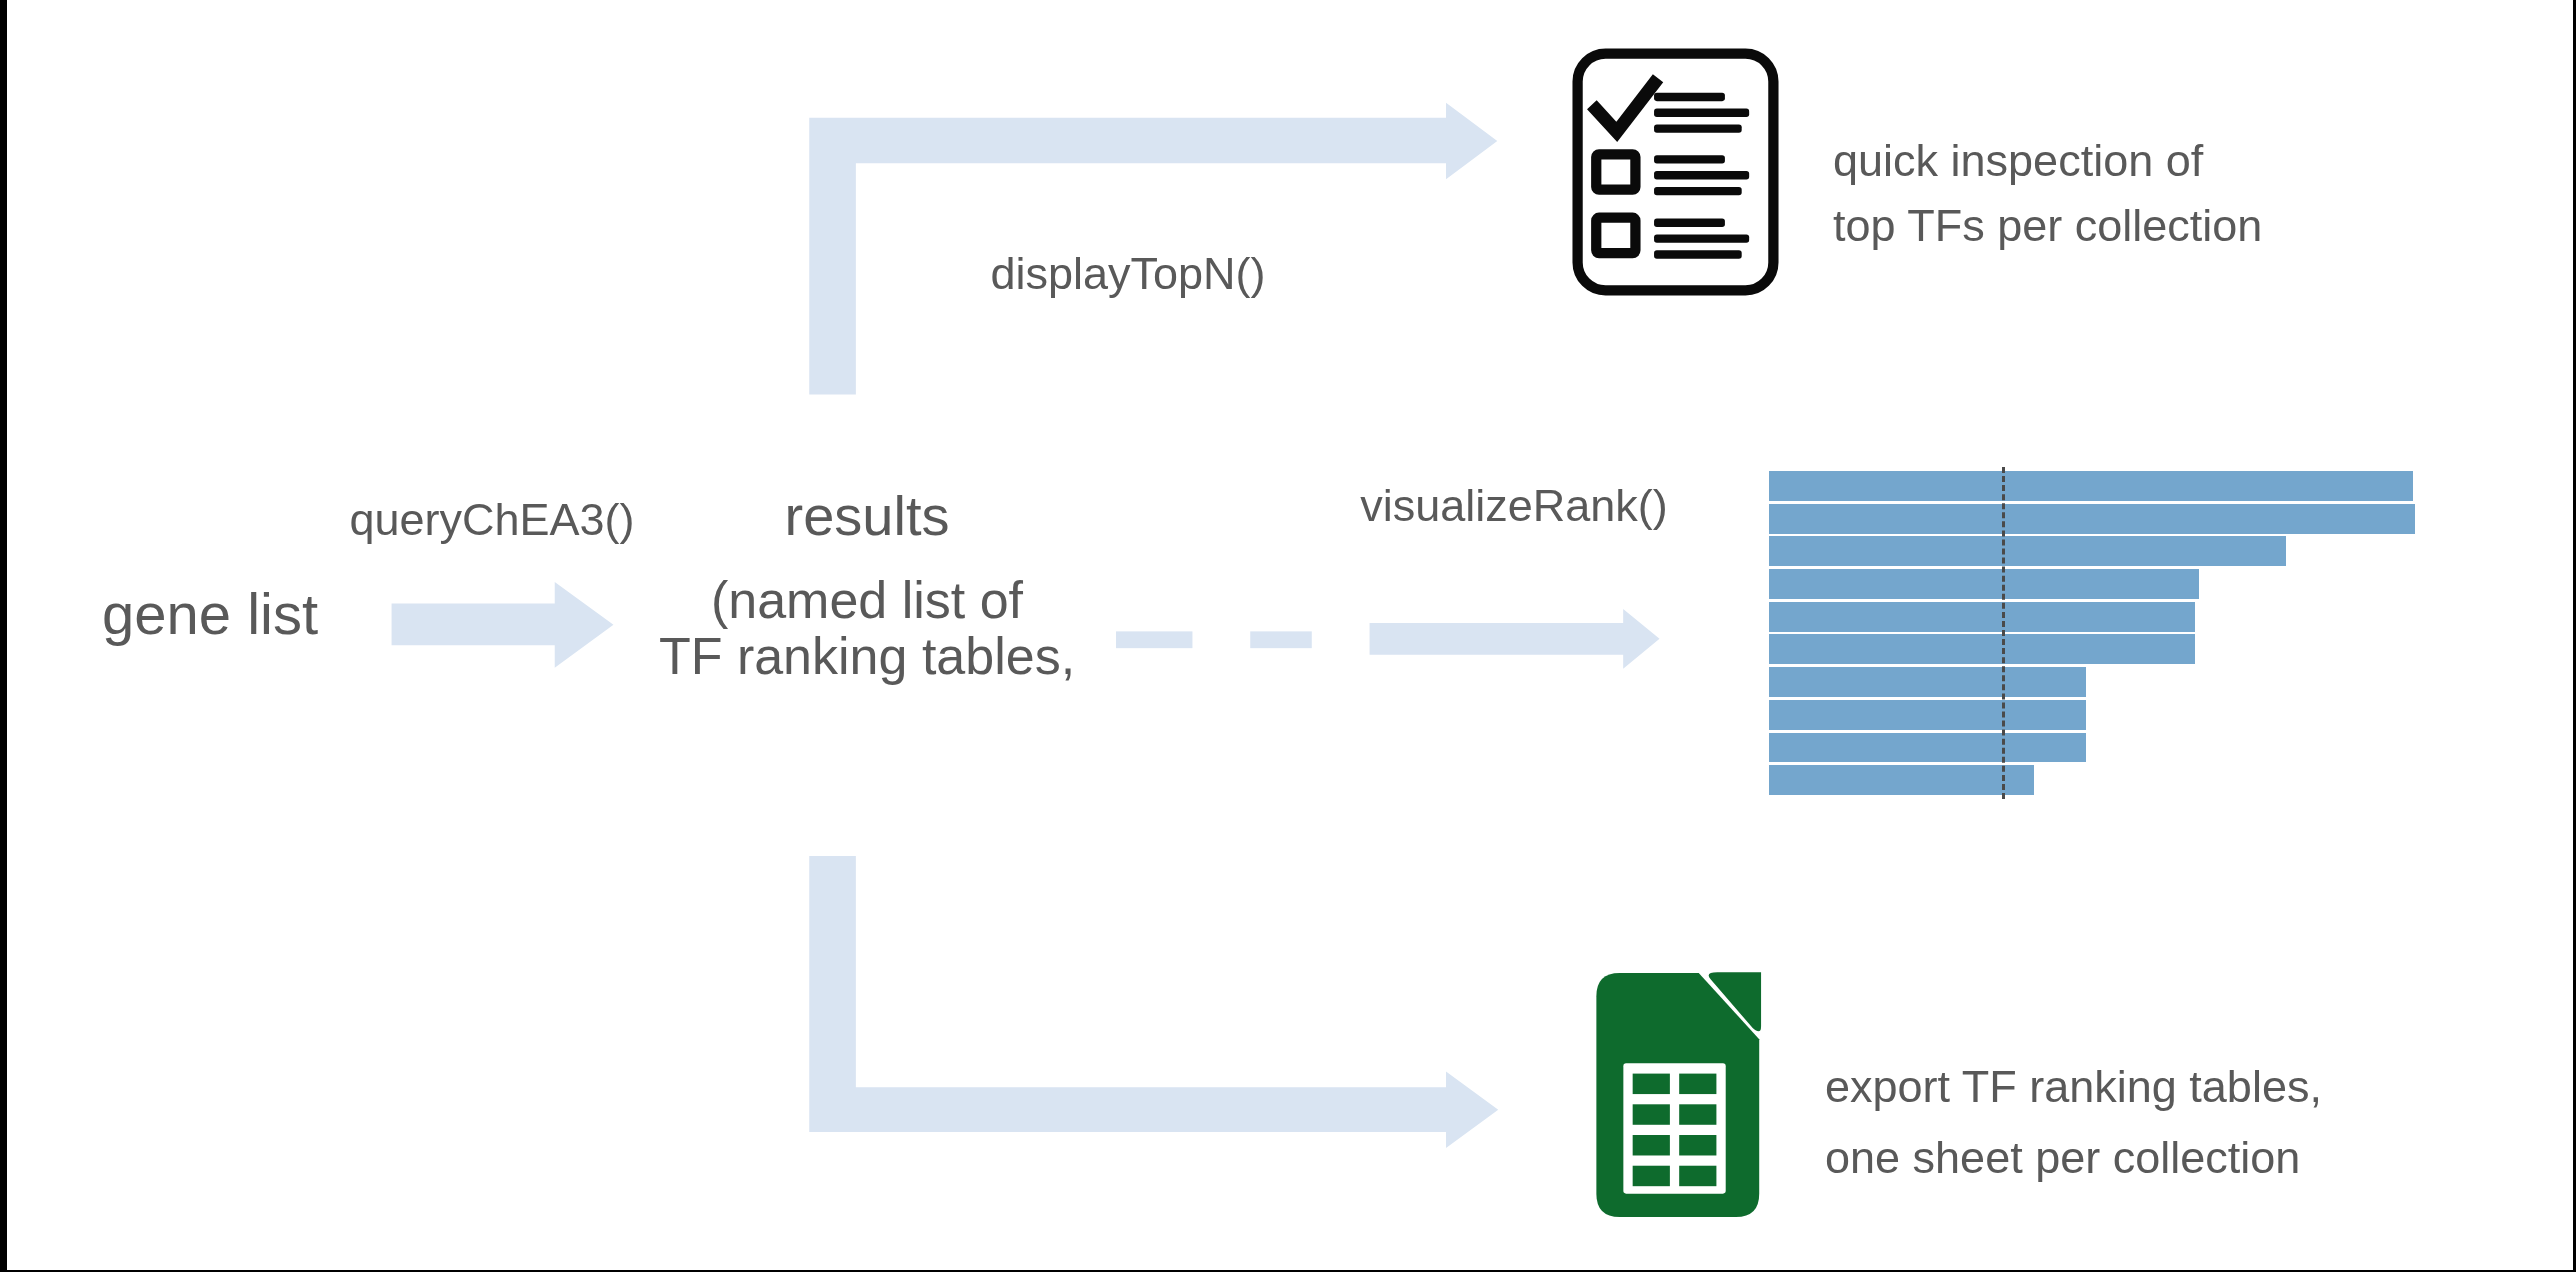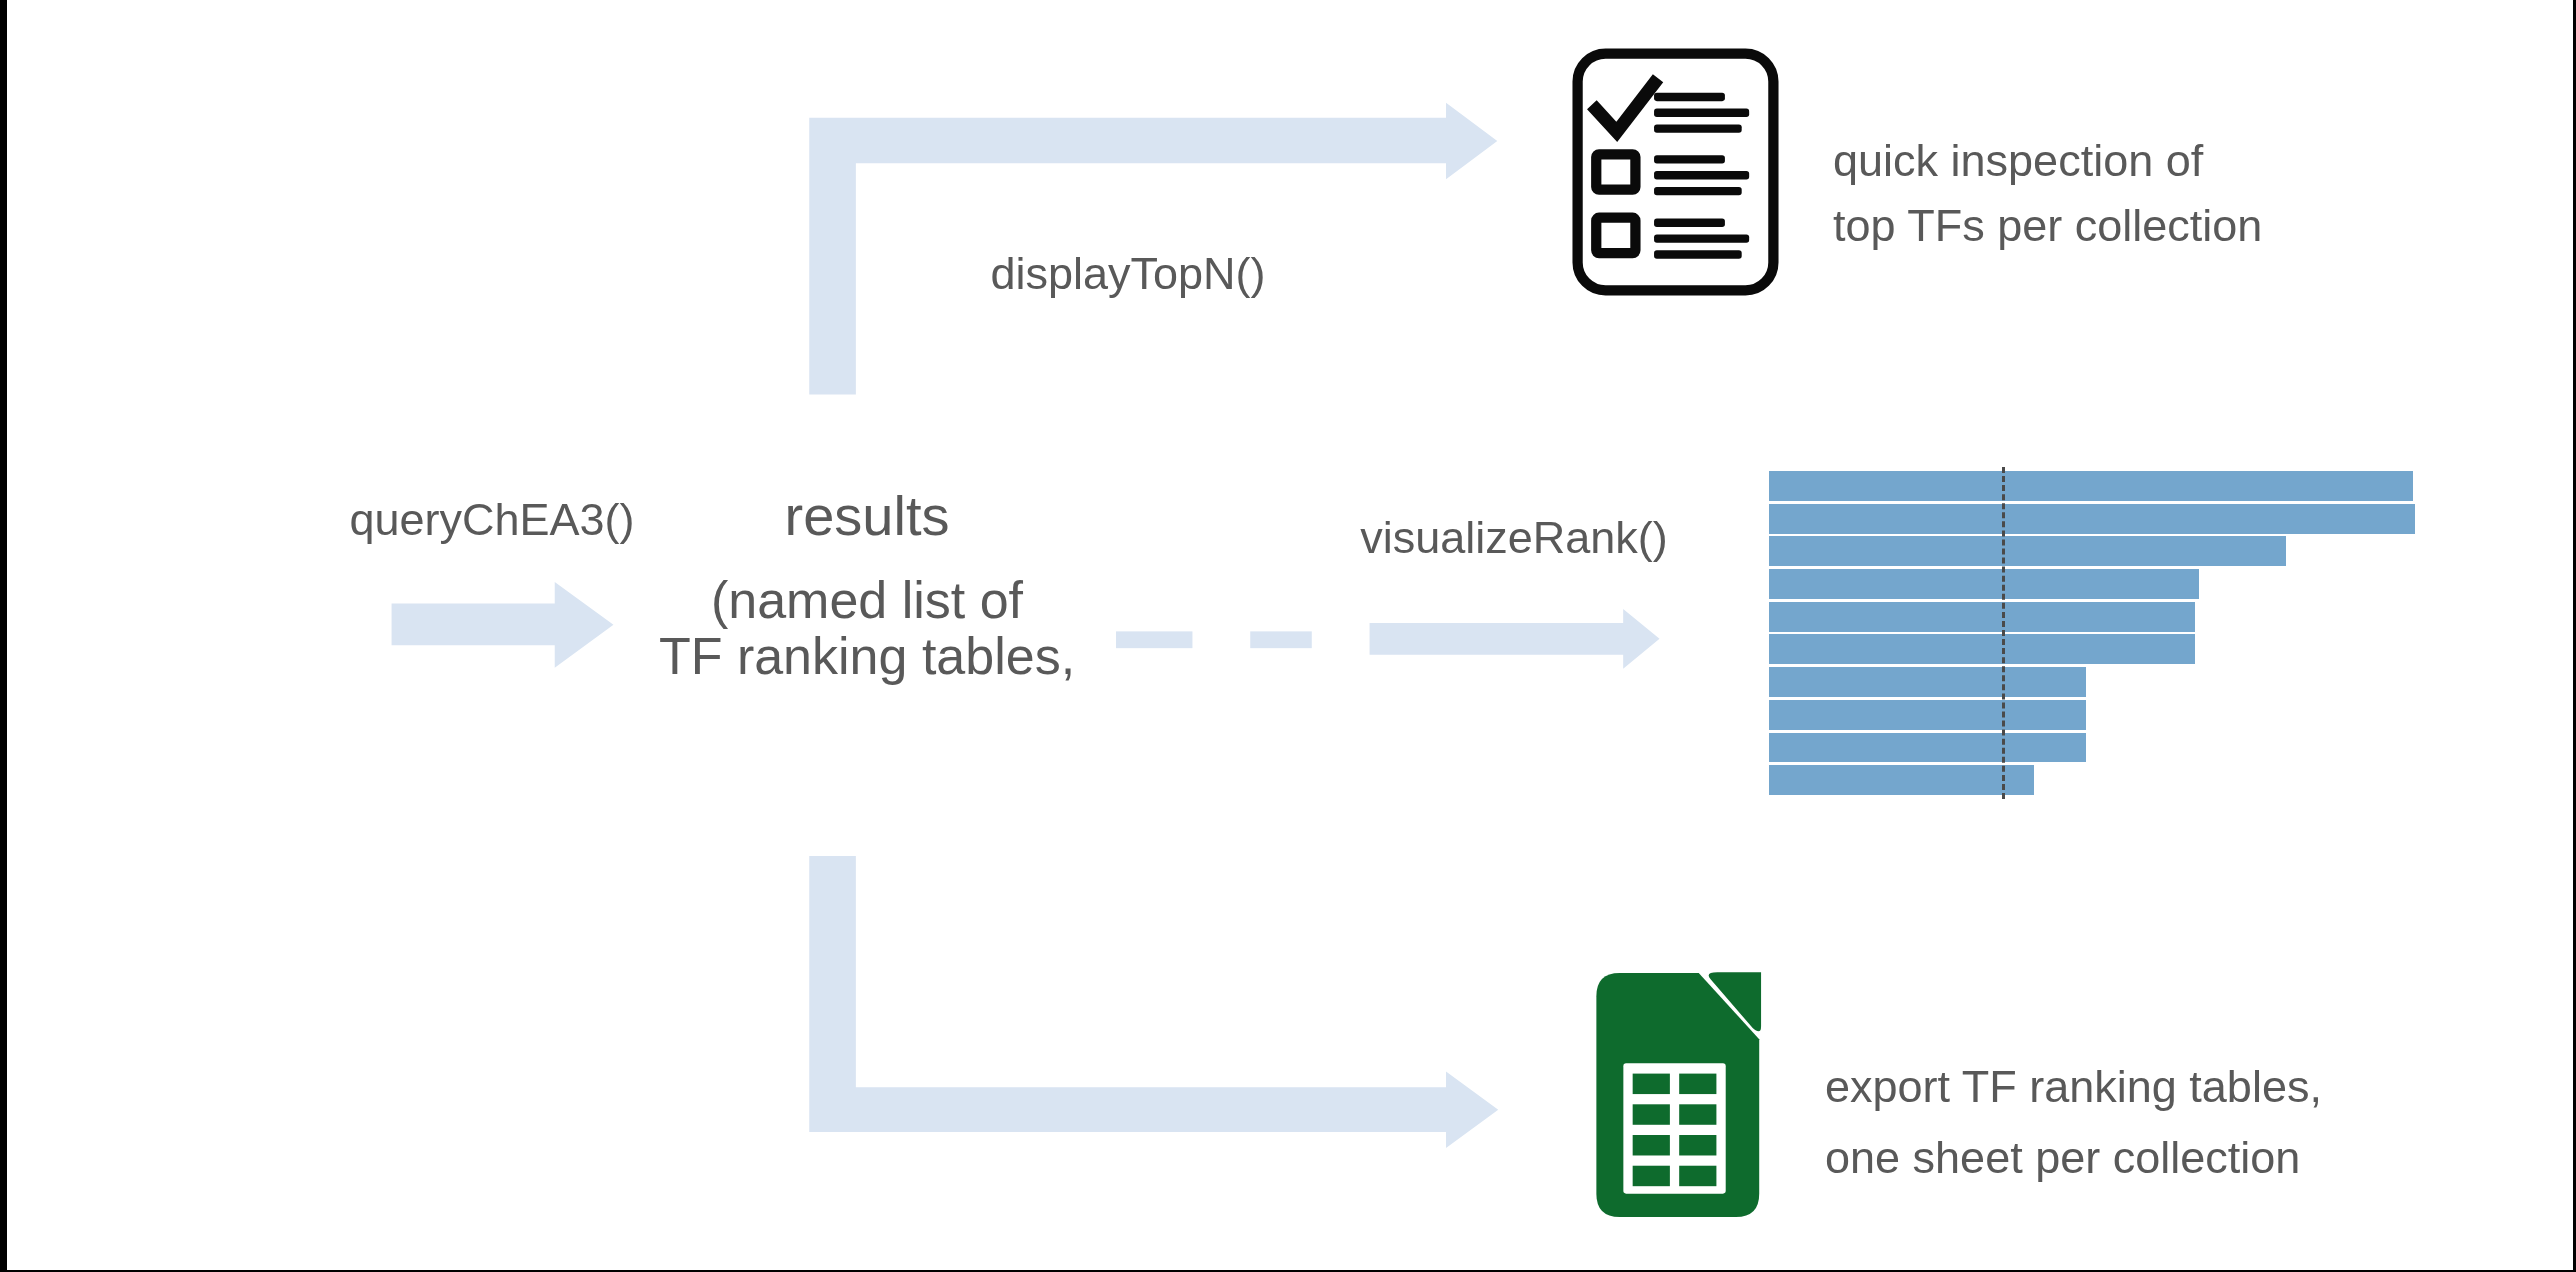--- a/index.html
+++ b/index.html
@@ -20,21 +20,21 @@
   #arrows-layer{left:0;top:0;width:2576px;height:1273px;pointer-events:none;}
   .arrow-shape{fill:var(--arrow-fill,#d9e4f2);}
 
   .node-label{white-space:nowrap;}
   #gene-list{left:210px;top:580px;transform:translateX(-50%);font-size:58px;}
   #results-title{left:867px;top:483px;transform:translateX(-50%);font-size:56px;}
   #results-subtitle{left:867px;top:572px;transform:translateX(-50%);font-size:52px;line-height:56px;text-align:center;white-space:nowrap;}
   .fn-label{font-size:45px;white-space:nowrap;transform:translateX(-50%);}
   #query-label{left:492px;top:494px;}
   #display-label{left:1128px;top:248px;}
-  #visualize-label{left:1514px;top:512px;}
+  #visualize-label{left:1514px;top:480px;}
   #extract-label{left:1153px;top:953px;}
   .caption{font-size:45px;margin-top:20px;}
   #caption-top{left:1833px;top:108px;line-height:65px;}
   #caption-bottom{left:1825px;top:1031px;line-height:71px;}
 
   .ink{fill:var(--icon-black,#0a0a0a);}
   .ink-stroke{stroke:var(--icon-black,#0a0a0a);fill:none;}
   .green{fill:var(--icon-green,#0e6b2d);}
 
   #rank-chart{left:1769px;top:471px;width:646px;height:324px;display:flex;flex-direction:column;gap:2.8px;}
@@ -54,20 +54,21 @@
     <polygon class="arrow-shape" points="420,647 595,647 595,624 658,670 595,716 595,692 420,692"></polygon>
     <polygon class="arrow-shape" points="868,423 868,126 1551,126 1551,110 1606,151 1551,192 1551,175 918,175 918,423"></polygon>
     <g>
       <rect class="arrow-shape" x="1197" y="677" width="82" height="18"></rect>
       <rect class="arrow-shape" x="1341" y="677" width="66" height="18"></rect>
       <polygon class="arrow-shape" points="1469,668 1741,668 1741,653 1780,685 1741,717 1741,702 1469,702"></polygon>
     </g>
     <polygon class="arrow-shape" points="868,918 918,918 918,1166 1551,1166 1551,1149 1607,1190 1551,1231 1551,1214 868,1214"></polygon>
   </svg>
 
+  <div id="gene-list" class="abs node-label">gene list</div>
 
   <div id="results-title" class="abs node-label">results</div>
   <div id="results-subtitle" class="abs">
     <span style="display:block">(named list of</span>
     <span style="display:block">TF ranking tables,</span>
   </div>
 
   <div id="query-label" class="abs fn-label">queryChEA3()</div>
   <div id="display-label" class="abs fn-label">displayTopN()</div>
   <div id="visualize-label" class="abs fn-label">visualizeRank()</div>

